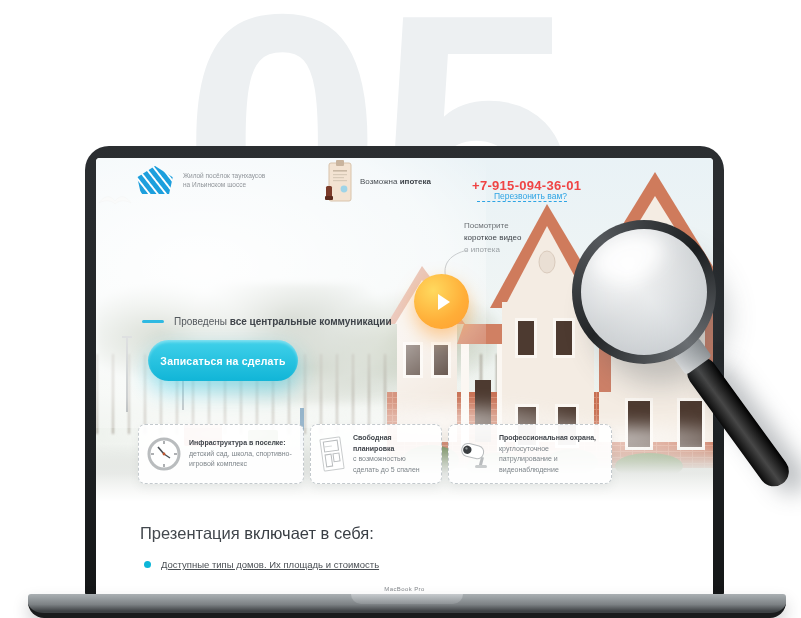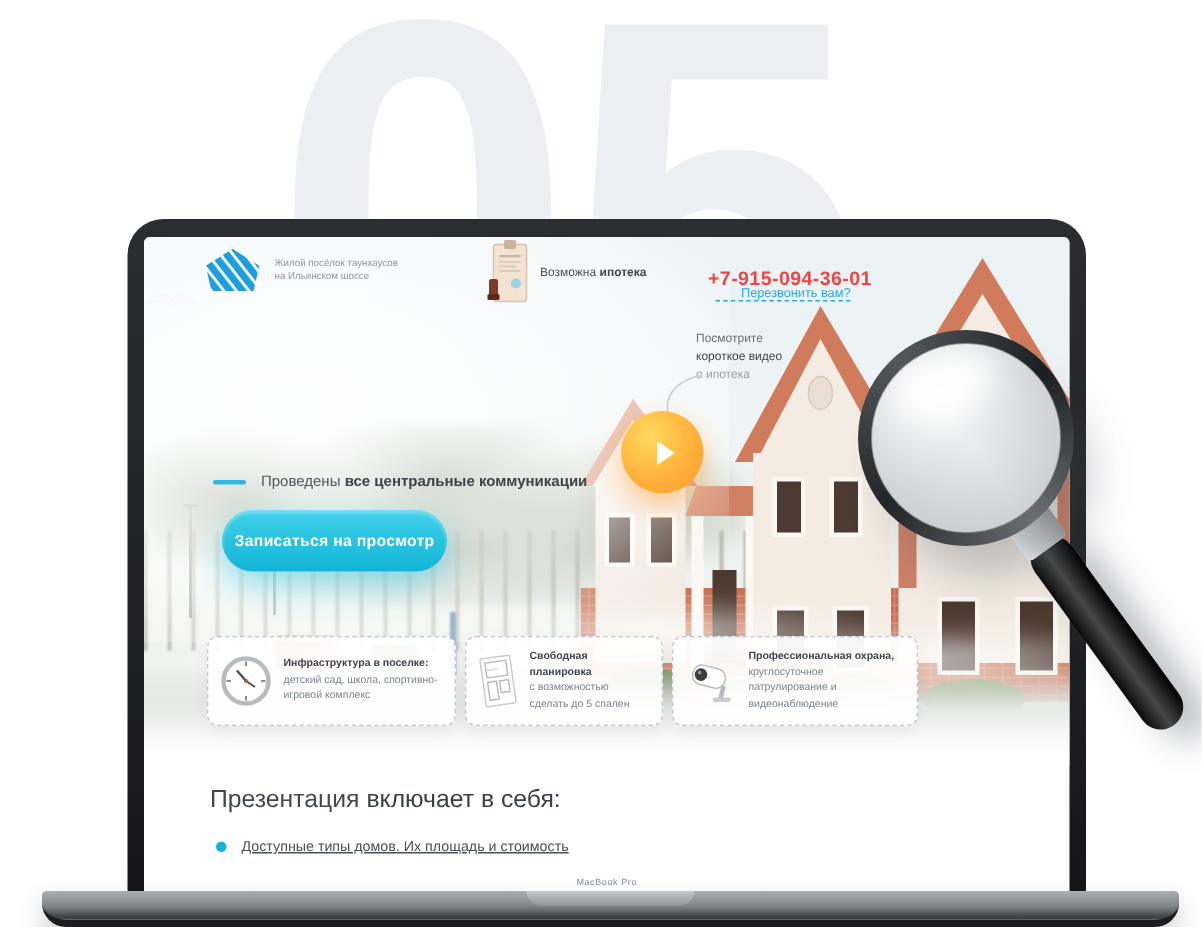--- a/index.html
+++ b/index.html
@@ -251,21 +251,21 @@
 
     <div class="scr-el phone">+7-915-094-36-01</div>
     <div class="scr-el callback"><span>Перезвонить вам?</span></div>
 
 
     <div class="scr-el comm">
       <div class="comm-dash"></div>
       <div class="comm-text"><span>Проведены </span><b>все центральные коммуникации</b></div>
     </div>
 
-    <button class="scr-el cta">Записаться на просмотр</button>
+    <button class="scr-el cta">Записаться на сделать</button>
 
     <div class="scr-el video-note">
       <div class="vn1">Посмотрите</div>
       <div class="vn2">короткое видео</div>
       <div class="vn3">о ипотека</div>
     </div>
     <svg class="scr-el connector" width="30" height="32" viewBox="0 0 30 32">
       <path d="M28,2 C10,6 2,16 6,30" fill="none" stroke="#c9ccce" stroke-width="1"></path>
     </svg>
     <button class="scr-el play">

